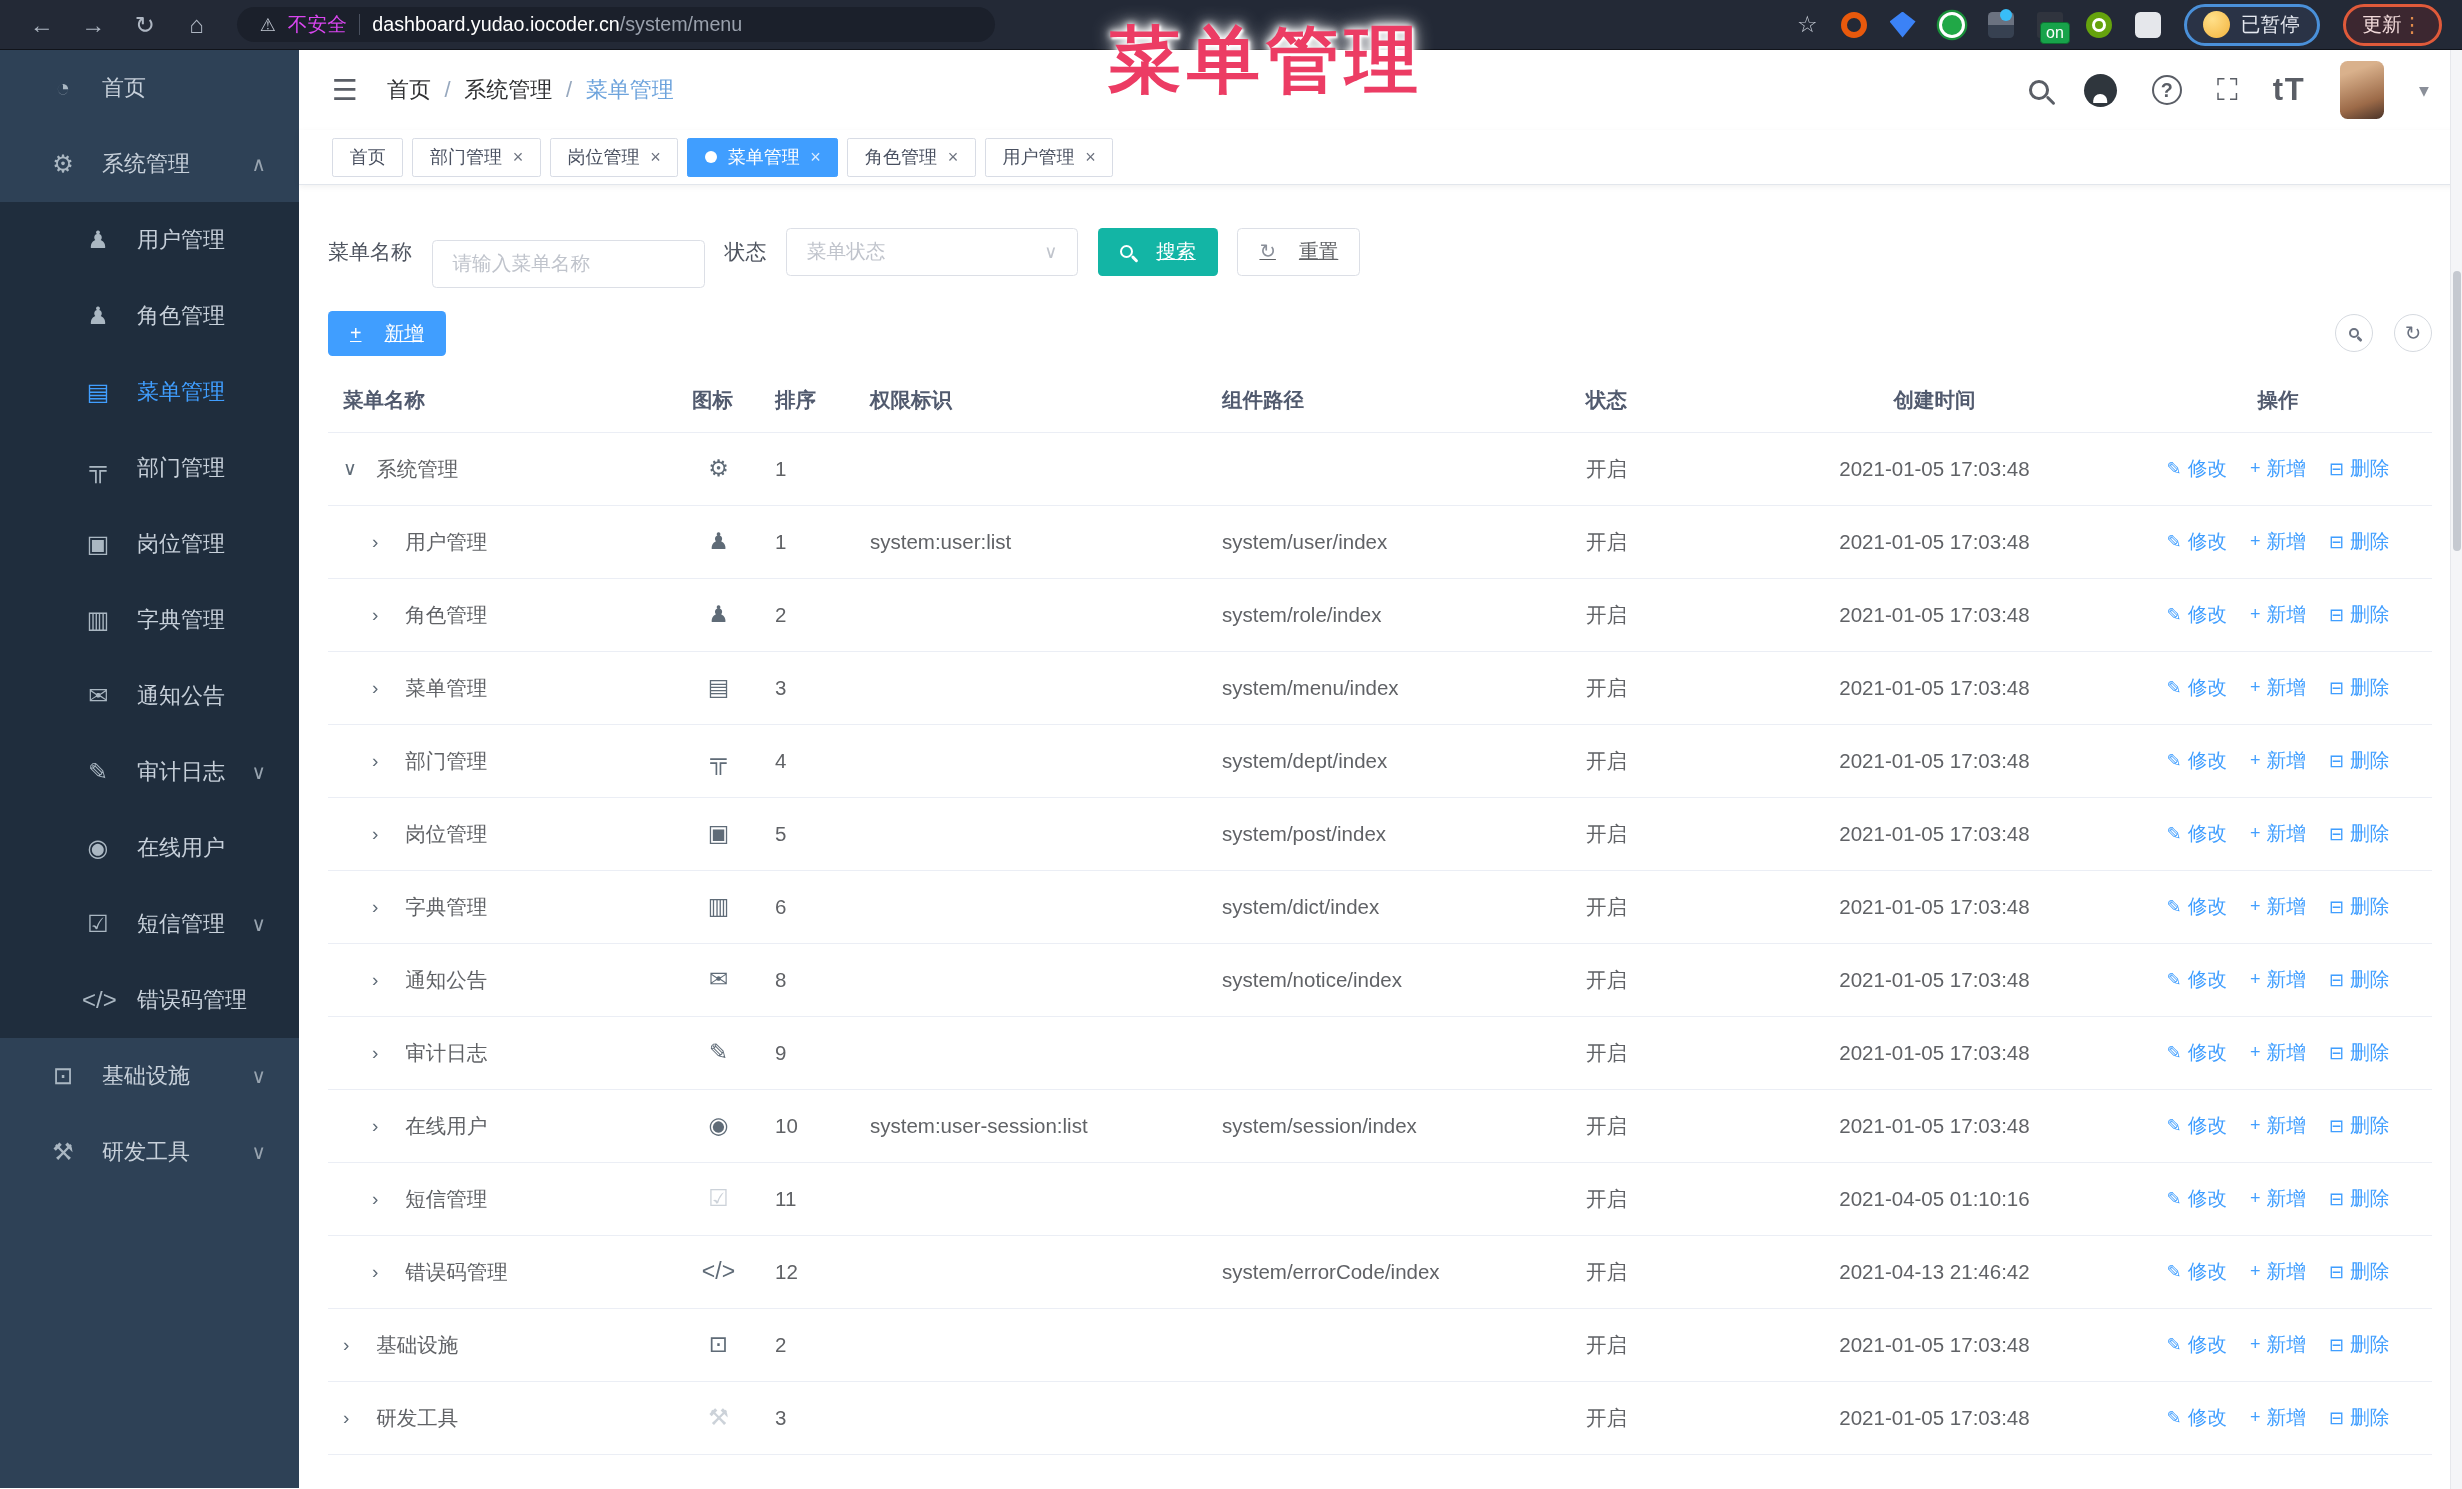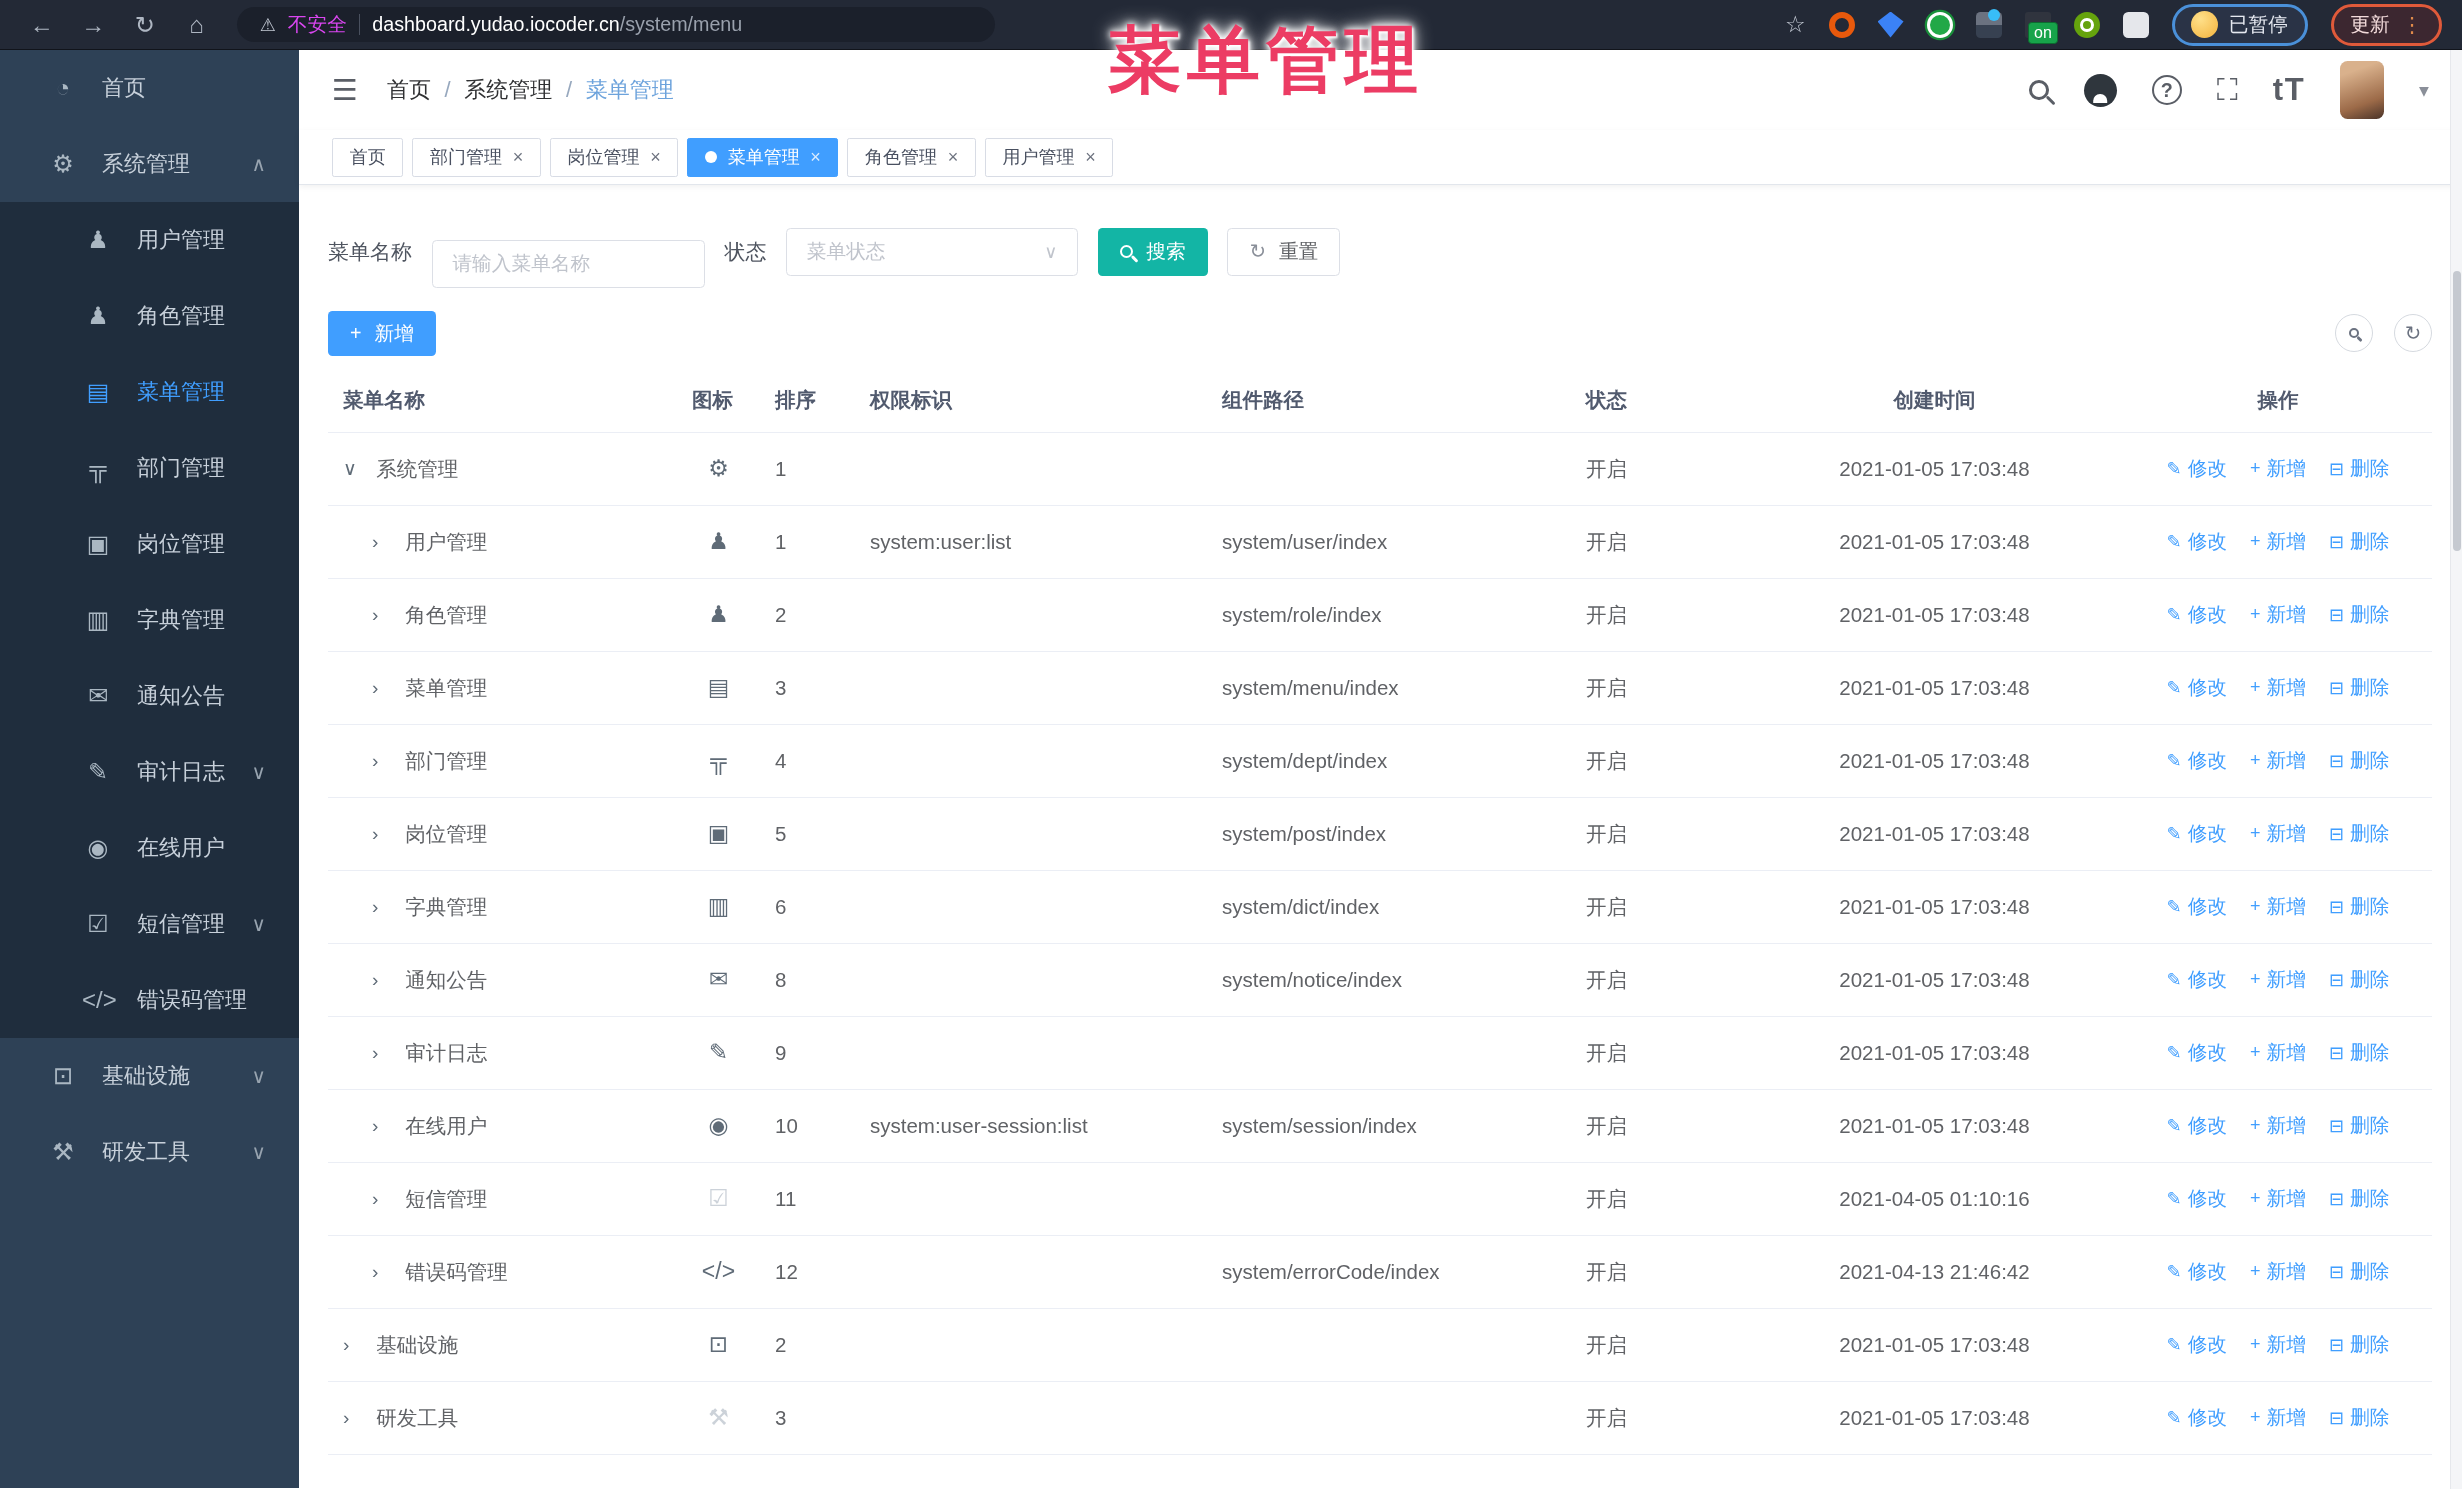--- a/index.html
+++ b/index.html
@@ -31,21 +31,21 @@
   .ext-on { background:#30343e; border-radius:3px; position:relative; }
   .on-badge { position:absolute; bottom:-6px; right:-7.6px; background:#17a34a; color:#fff;
     font-size:16px; padding:0.8px 5.3px; border-radius:3.8px; border:1.5px solid #0c6b2f; }
   .ext-mag { background:#65a30d; border-radius:50%; position:relative; }
   .ext-mag::after { content:""; position:absolute; inset:6px; border:3px solid #fff; border-radius:50%; }
   .ext-puzzle { background:#e5e7eb; border-radius:5.3px; }
   .pill-paused { display:flex; align-items:center; gap:10.6px; background:#2a3346;
     border:3px solid #4a90d9; border-radius:33px; padding:4.5px 16.7px; color:#e6e9f0; font-size:19.7px; }
   .emoji { width:27px; height:27px; border-radius:50%;
     background:radial-gradient(circle at 35% 30%, #ffe08a, #f3b33d); }
-  .pill-update { display:flex; align-items:center; gap:12px; background:#3c2730;
+  .pill-update { display:flex; align-items:center; background:#3c2730;
     border:3px solid #e05a3a; border-radius:33px; padding:4.5px 16.7px; color:#f2dada; font-size:19.7px; }
   .kebab { color:#e08a4a; font-size:21px; }
 
   
   .overlay-title { position:absolute; top:12px; left:1108px; z-index:60;
     font-size:73px; font-weight:700; color:#ec3c64; letter-spacing:6px;
     text-shadow:0 0 6px #fff,0 0 12px #fff,0 0 19.7px rgba(255,255,255,.95),1.5px 1.5px 2.3px #fff; }
 
   
   .app { display:flex; height:1438px; }
@@ -100,22 +100,22 @@
     font-size:21px; color:#4f5560; }
   .f-label { font-weight:500; white-space:nowrap; }
   .inp { width:273px; height:48px; border:0.8px solid #dcdfe6; border-radius:4.5px;
     padding:0 19.7px; font-size:19.7px; color:#606266; outline:none;
     font-family:"Liberation Sans","DejaVu Sans",sans-serif;margin-top:24px; }
   .inp::placeholder { color:#c0c4cc; }
   .selectbox { width:292px; height:48px; border:0.8px solid #dcdfe6; border-radius:4.5px;
     padding:0 19.7px; display:flex; align-items:center; justify-content:space-between;
     color:#c0c4cc; font-size:19.7px; cursor:pointer; }
   .sel-caret { color:#c0c4cc; font-size:18px; }
-  .btn { height:48px; border-radius:4.5px; display:inline-flex; align-items:center; gap:13px;
-    padding:0 21px; font-size:19.7px; cursor:pointer; border:0.8px solid transparent; white-space:nowrap;}
+  .btn { height:48px; border-radius:4.5px; display:inline-flex; align-items:center; gap:23px;
+    padding:0 21px; font-size:19.7px; cursor:pointer; border:0.8px solid transparent; white-space:nowrap;text-decoration:underline;}
   .btn-search { background:#13b5a5; color:#fff; }
   .btn-search .i-mag { width:13.6px; height:13.6px; border-width:2.3px; }
   .btn-search .i-mag::after { height:7.6px; right:-4.5px; bottom:-6px; }
   .btn-reset { background:#fff; color:#606266; border-color:#dcdfe6; }
   .btn-reset .ric { font-size:19.7px; color:#8a8f99; }
   .add-row { display:flex; align-items:center; margin-bottom:12px; }
   .btn-add { height:45px; background:#409eff; color:#fff; font-size:19.7px; }
   .tool-circles { margin-left:auto; display:flex; gap:21px; }
   .circle-btn { width:38px; height:38px; border:1.5px solid #d6dae0; border-radius:50%;
     display:flex; align-items:center; justify-content:center; color:#6b7280; cursor:pointer; }

